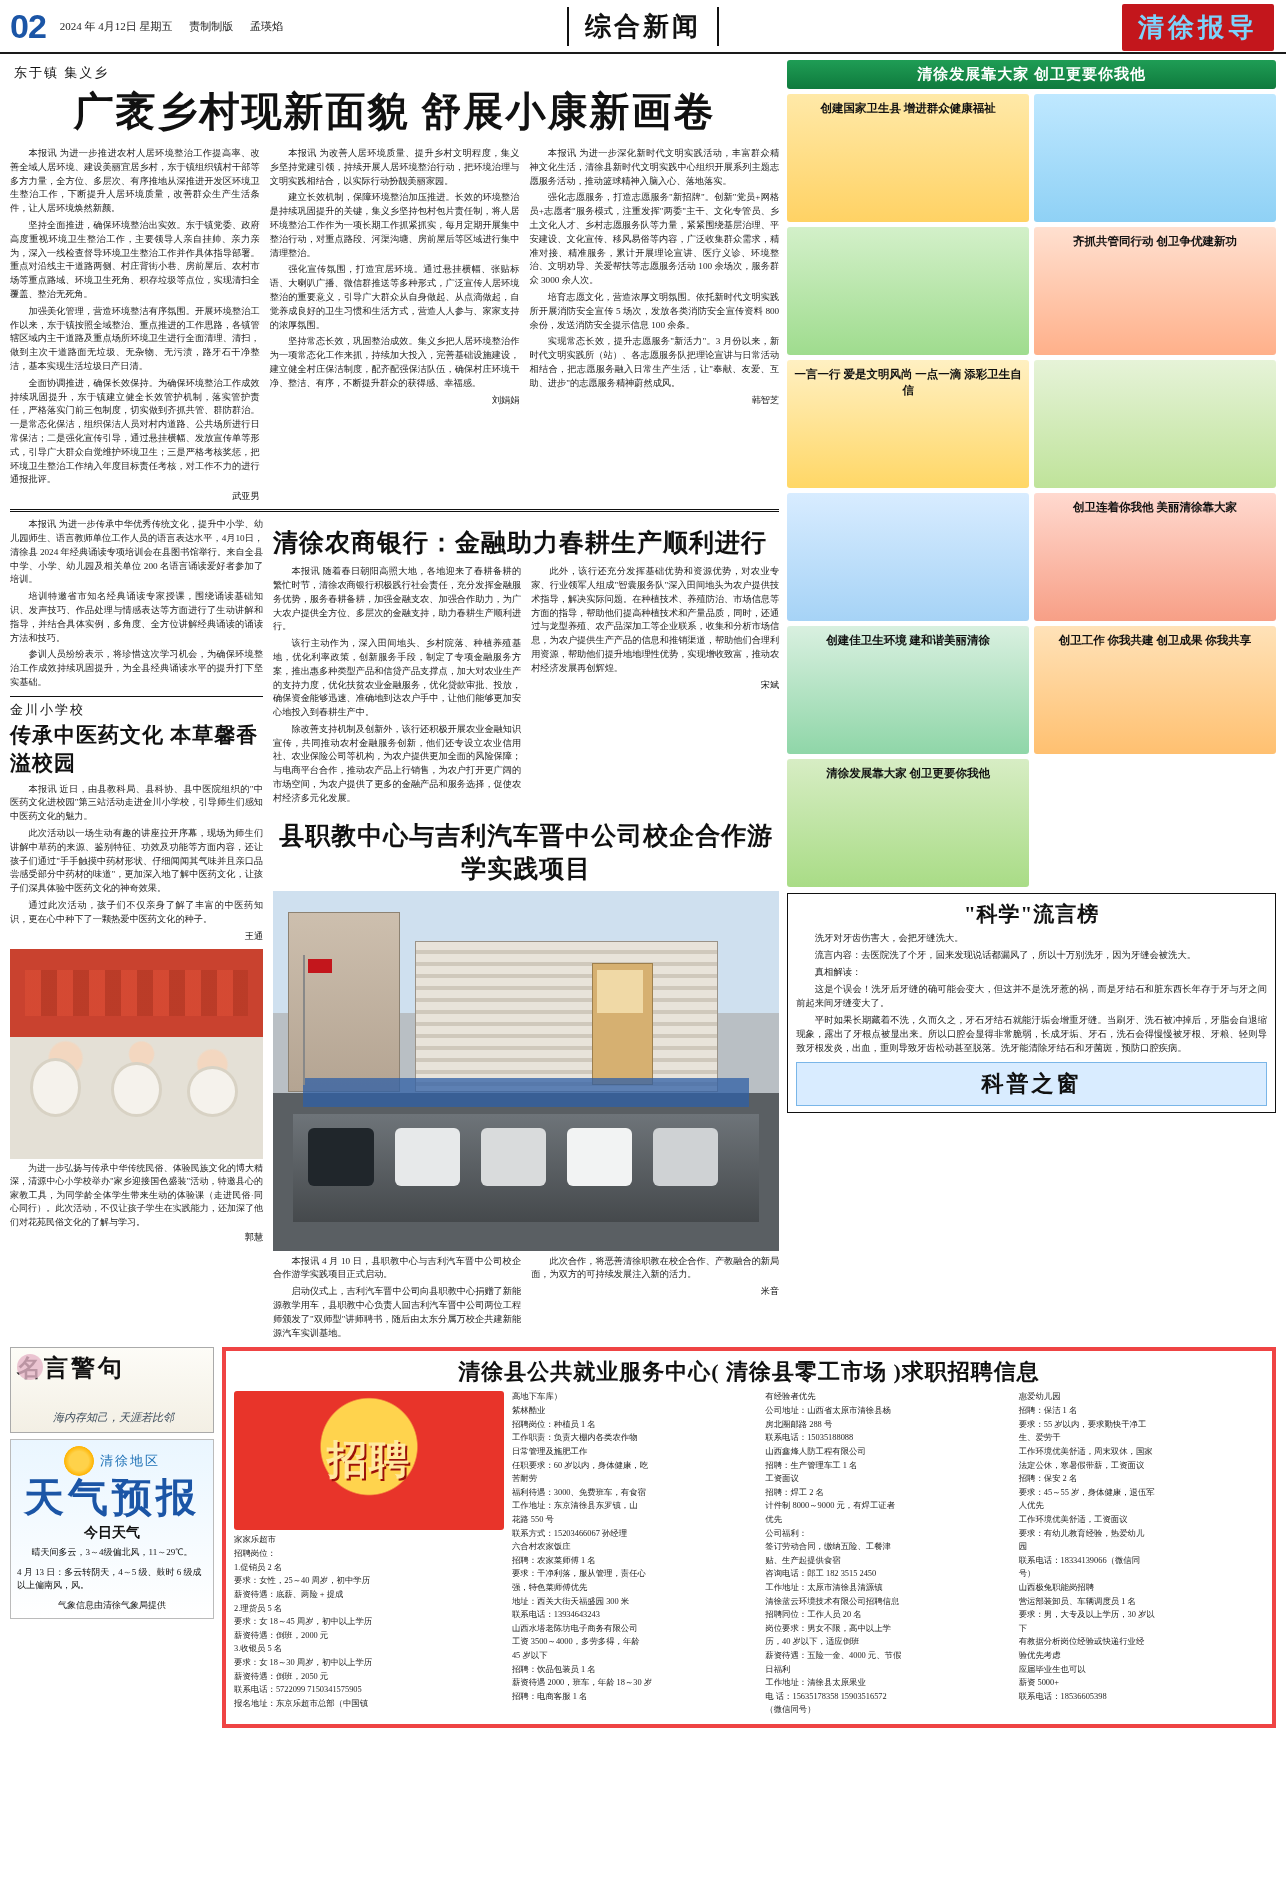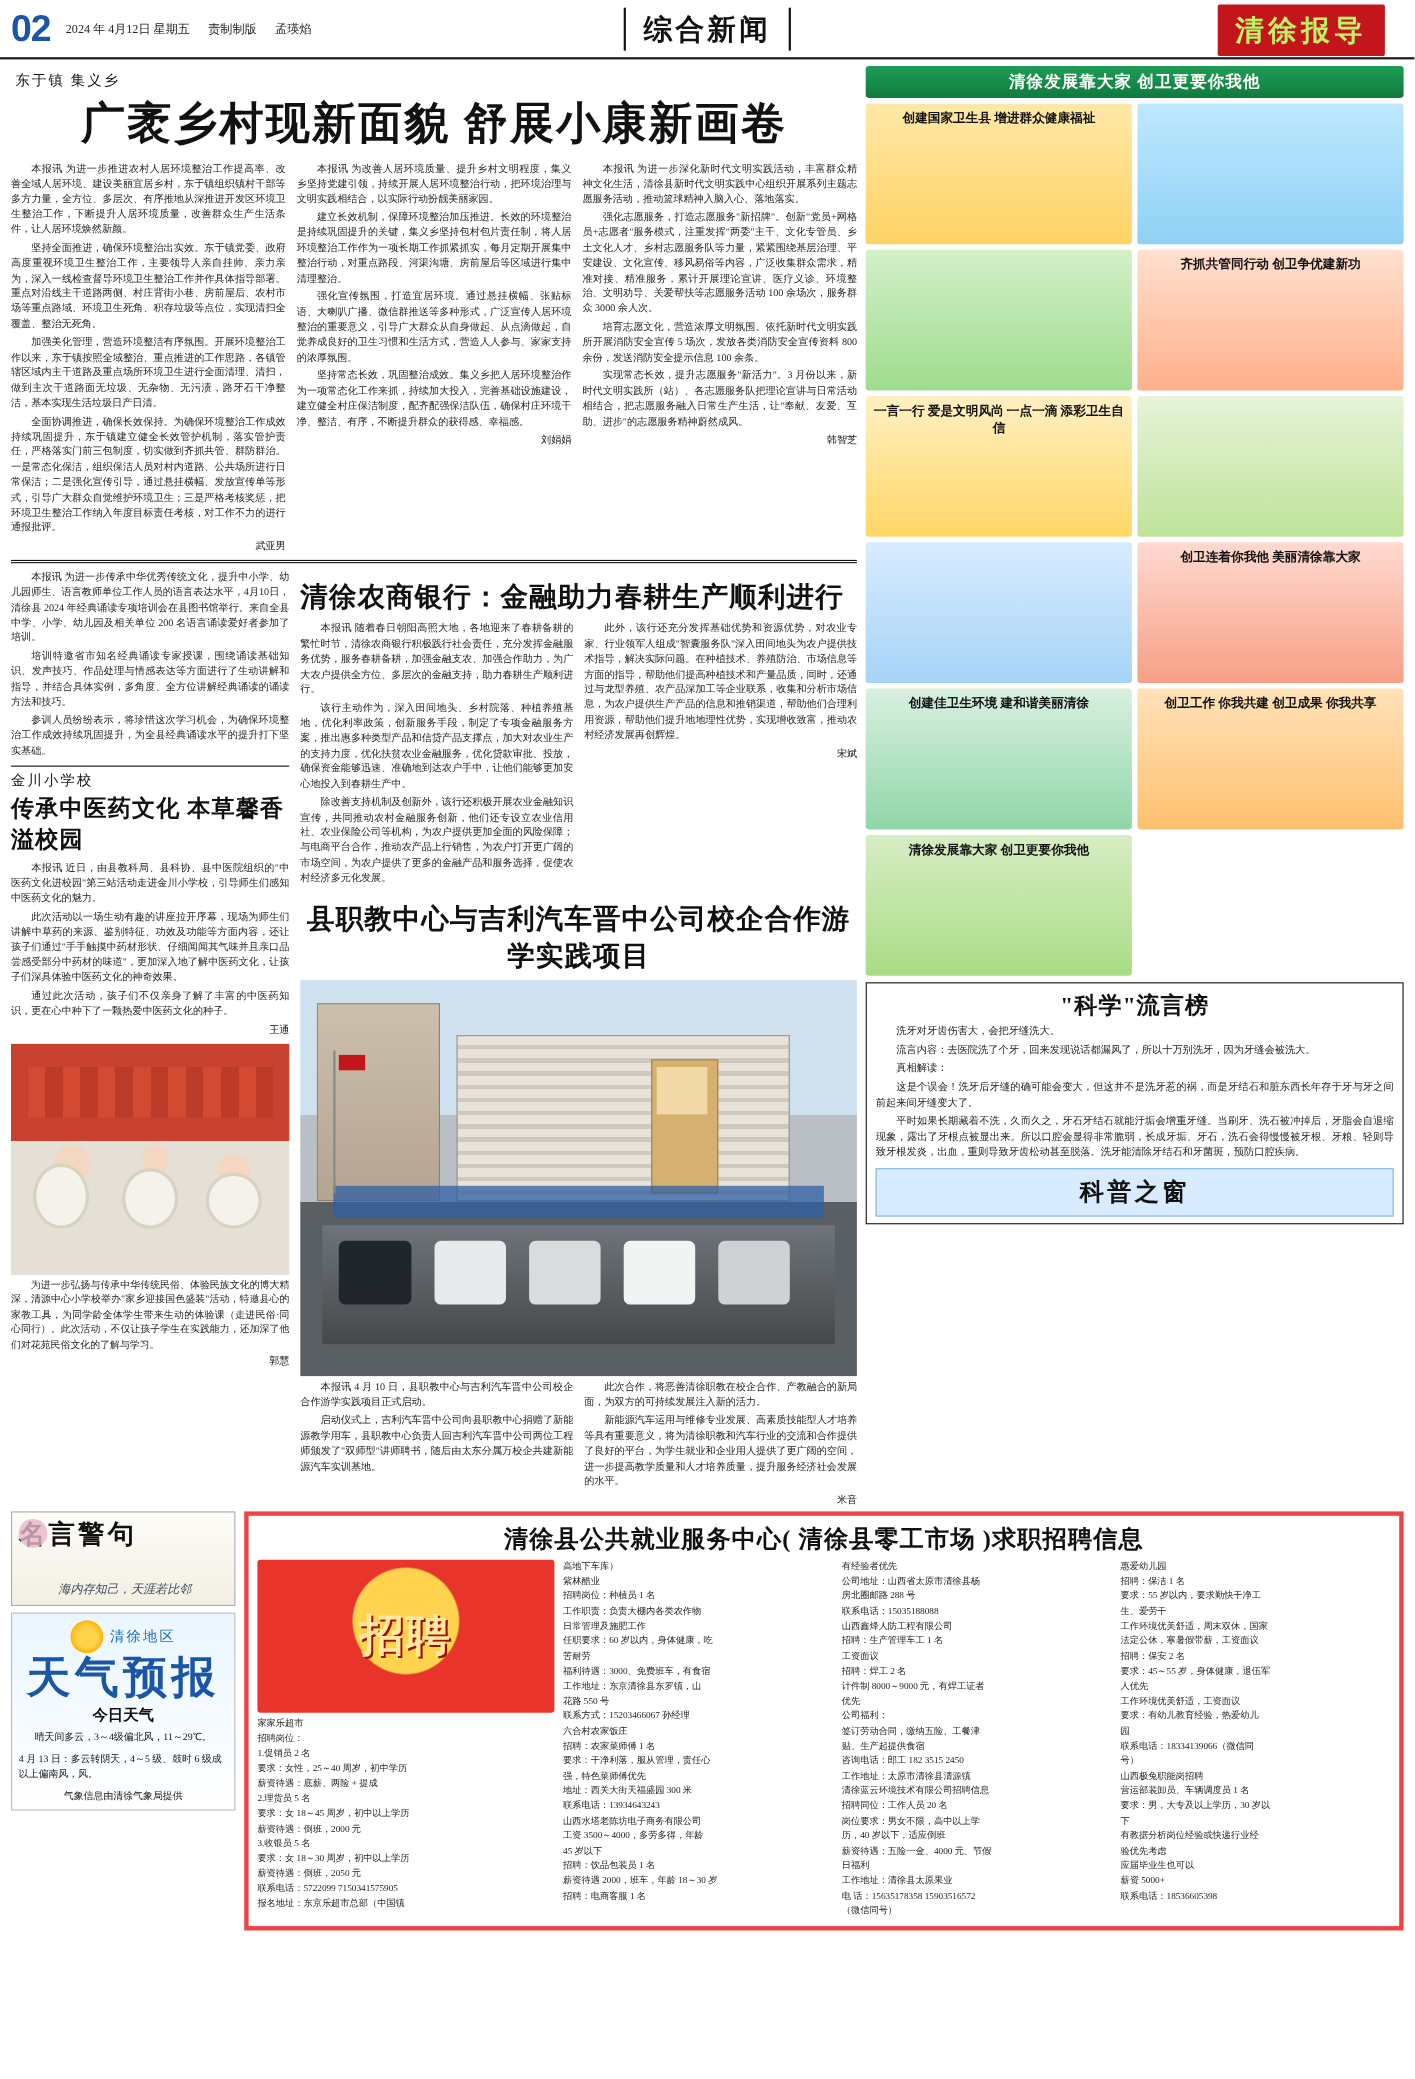--- a/index.html
+++ b/index.html
@@ -26,22 +26,22 @@
   .date-line { font-size:11px; color:#222; }
   .date-line span { margin-right:14px; }
   .section-title {
     position:absolute; left:50%; transform:translateX(-50%);
     font-size:26px; font-weight:bold; letter-spacing:3px;
     border-left:2px solid #111; border-right:2px solid #111;
     padding:2px 16px;
     font-family:"Liberation Serif", serif;
   }
   .brand {
-    position:absolute; right:27px; top:4px;
-    background:#c3161c; color:#bef264; font-size:26px; font-weight:bold;
+    position:absolute; right:12px; top:4px;
+    background:#c3161c; color:#7dd3fc; font-size:26px; font-weight:bold;
     padding:6px 16px; letter-spacing:4px; border-radius:2px;
     font-family:"Liberation Serif", serif;
   }
   
   .page { display:flex; padding:6px 10px 0 10px; gap:8px; }
   .left-zone { width:790px; }
   .right-zone { width:502px; }
 
   .kicker { font-size:13px; margin:4px 0 2px 4px; letter-spacing:2px; }
   .headline-main {
@@ -244,21 +244,20 @@
         <div class="cols3" style="gap:10px;margin-top:4px">
           <div class="col">
             <div class="body-text">
               <p>本报讯  4 月 10 日，县职教中心与吉利汽车晋中公司校企合作游学实践项目正式启动。</p>
               <p>启动仪式上，吉利汽车晋中公司向县职教中心捐赠了新能源教学用车，县职教中心负责人回吉利汽车晋中公司两位工程师颁发了"双师型"讲师聘书，随后由太东分属万校企共建新能源汽车实训基地。</p>
             </div>
           </div>
           <div class="col">
             <div class="body-text">
               <p>此次合作，将恶善清徐职教在校企合作、产教融合的新局面，为双方的可持续发展注入新的活力。</p>
-              <p>新能源汽车运用与维修专业发展、高素质技能型人才培养等具有重要意义，将为清徐职教和汽车行业的交流和合作提供了良好的平台，为学生就业和企业用人提供了更广阔的空间，进一步提高教学质量和人才培养质量，提升服务经济社会发展的水平。</p>
             </div>
             <div class="sign">米音</div>
           </div>
         </div>
       </div>
     </div>
   </div>
 
   <div class="right-zone">
     <div class="promo-head">清徐发展靠大家 创卫更要你我他</div>

